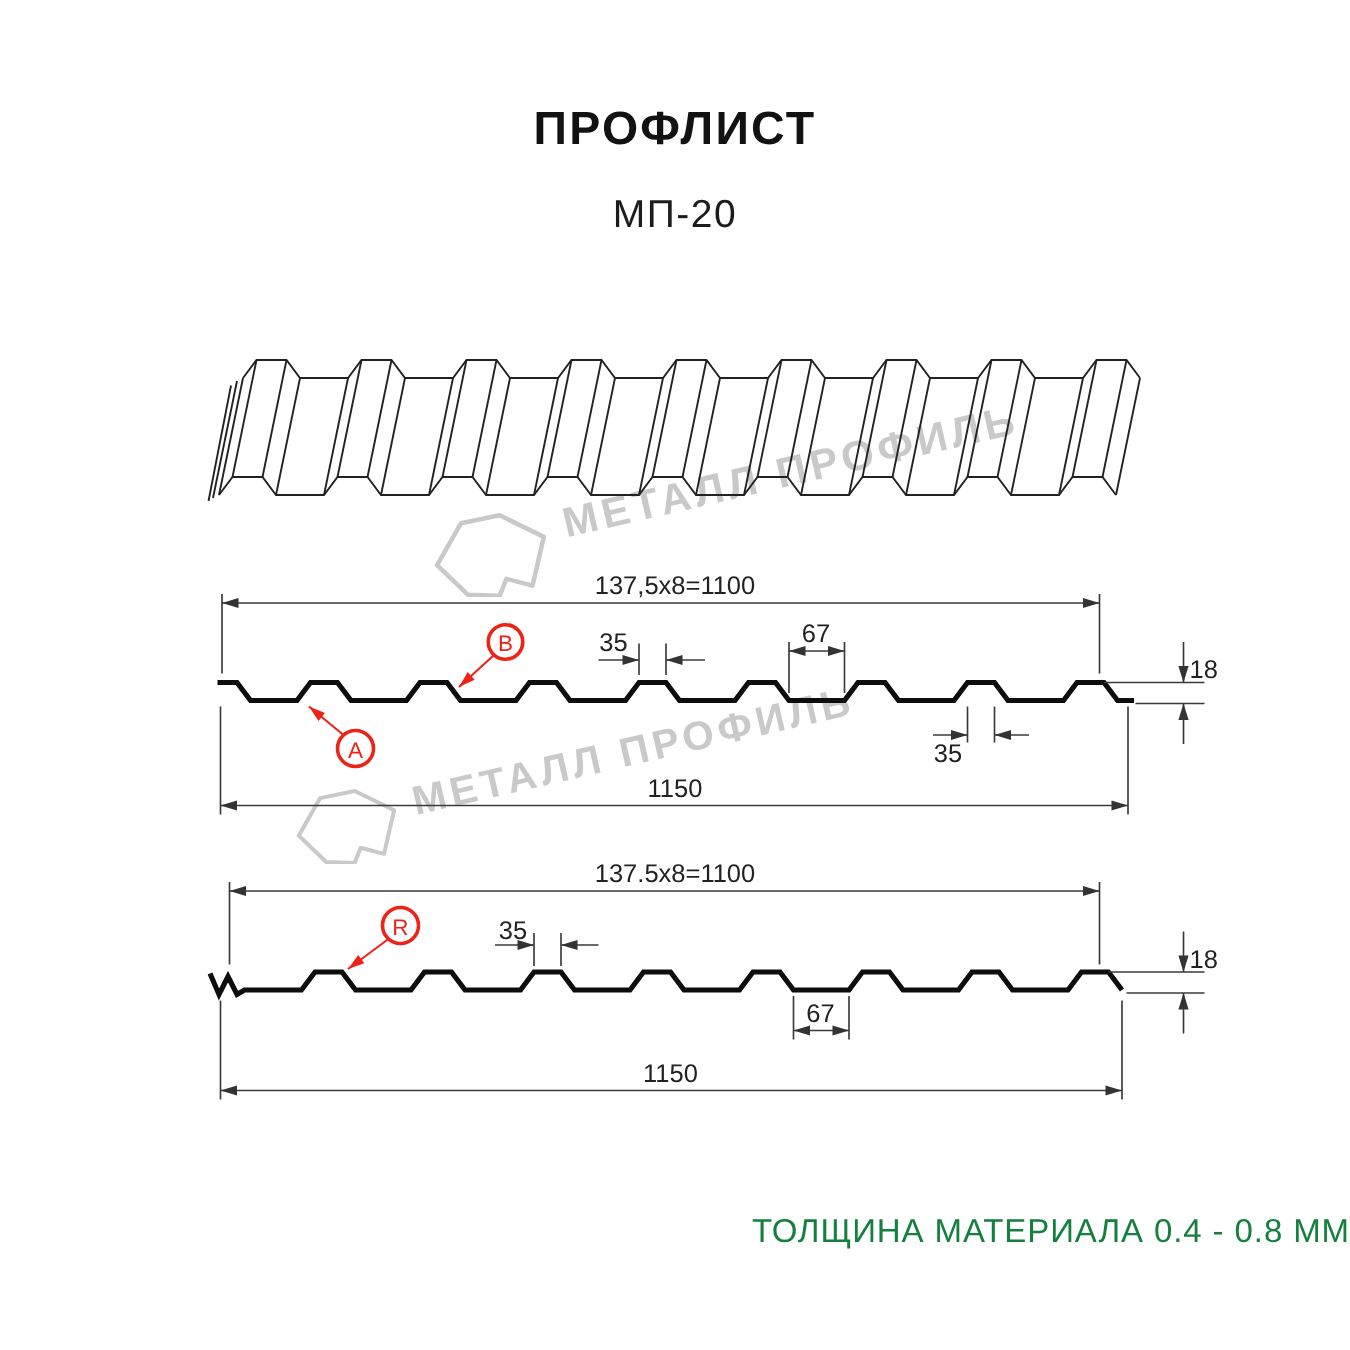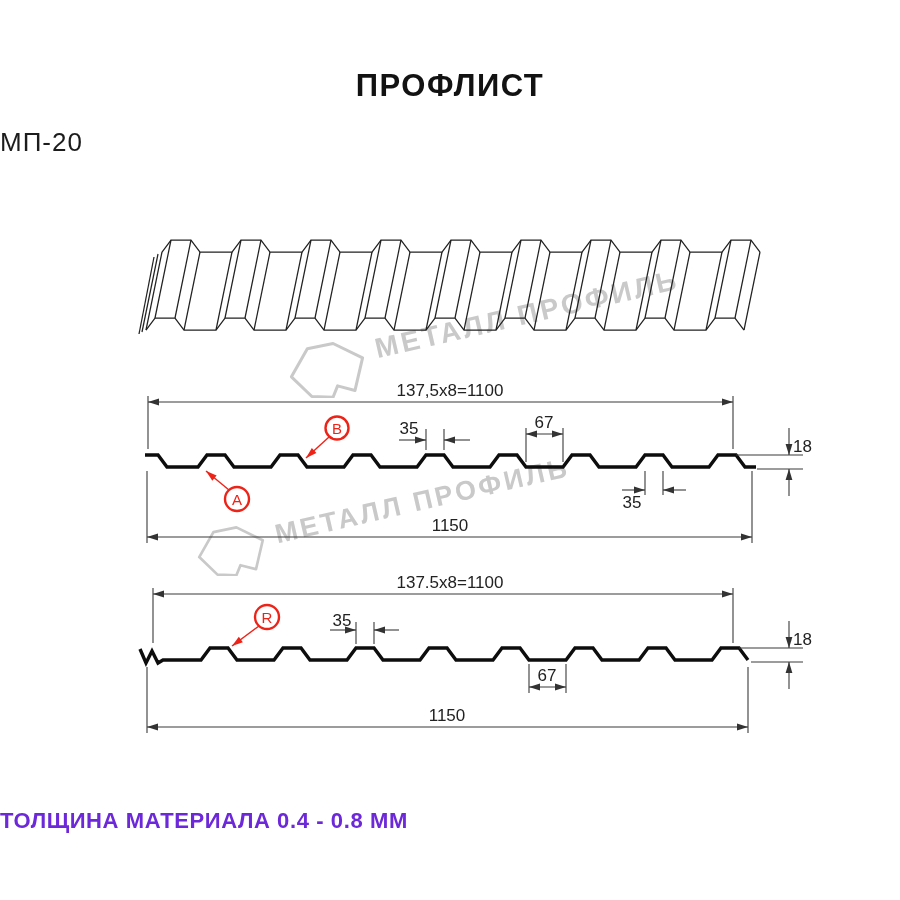--- a/index.html
+++ b/index.html
@@ -11,26 +11,26 @@
   html,body{margin:0;padding:0;background:#fff;}
   .page{
     position:relative;width:900px;height:900px;background:#fff;overflow:hidden;
     font-family:"Liberation Sans","DejaVu Sans",sans-serif;color:#141414;
   }
   .title{
     position:absolute;top:70px;left:0;width:100%;margin:0;text-align:center;
     font-size:31px;font-weight:800;letter-spacing:1.5px;line-height:1;color:#121212;
   }
   .subtitle{
-    position:absolute;top:127px;left:0;width:100%;
+    position:absolute;top:127px;left:0;width:100%;text-align:center;
     font-size:26px;font-weight:500;letter-spacing:1px;color:#1c1c1c;
   }
   .footer-note{
-    position:absolute;top:808px;left:0;width:100%;text-align:left;
-    font-size:22px;font-weight:700;letter-spacing:0.6px;color:#6d28d9;
+    position:absolute;top:808px;left:0;width:100%;text-align:right;
+    font-size:22px;font-weight:400;letter-spacing:0.6px;color:#15803d;
   }
   .wm-text{
     position:absolute;white-space:nowrap;color:var(--wm);
     font-weight:700;font-size:28px;letter-spacing:3px;
     transform:rotate(-13deg);transform-origin:left top;z-index:1;user-select:none;
   }
   .wm-logo{position:absolute;z-index:1;}
   .wm1-text{left:372px;top:334px;}
   .wm2-text{left:272px;top:520px;font-size:27px;}
   svg.draw{position:absolute;left:0;top:0;z-index:2;}

